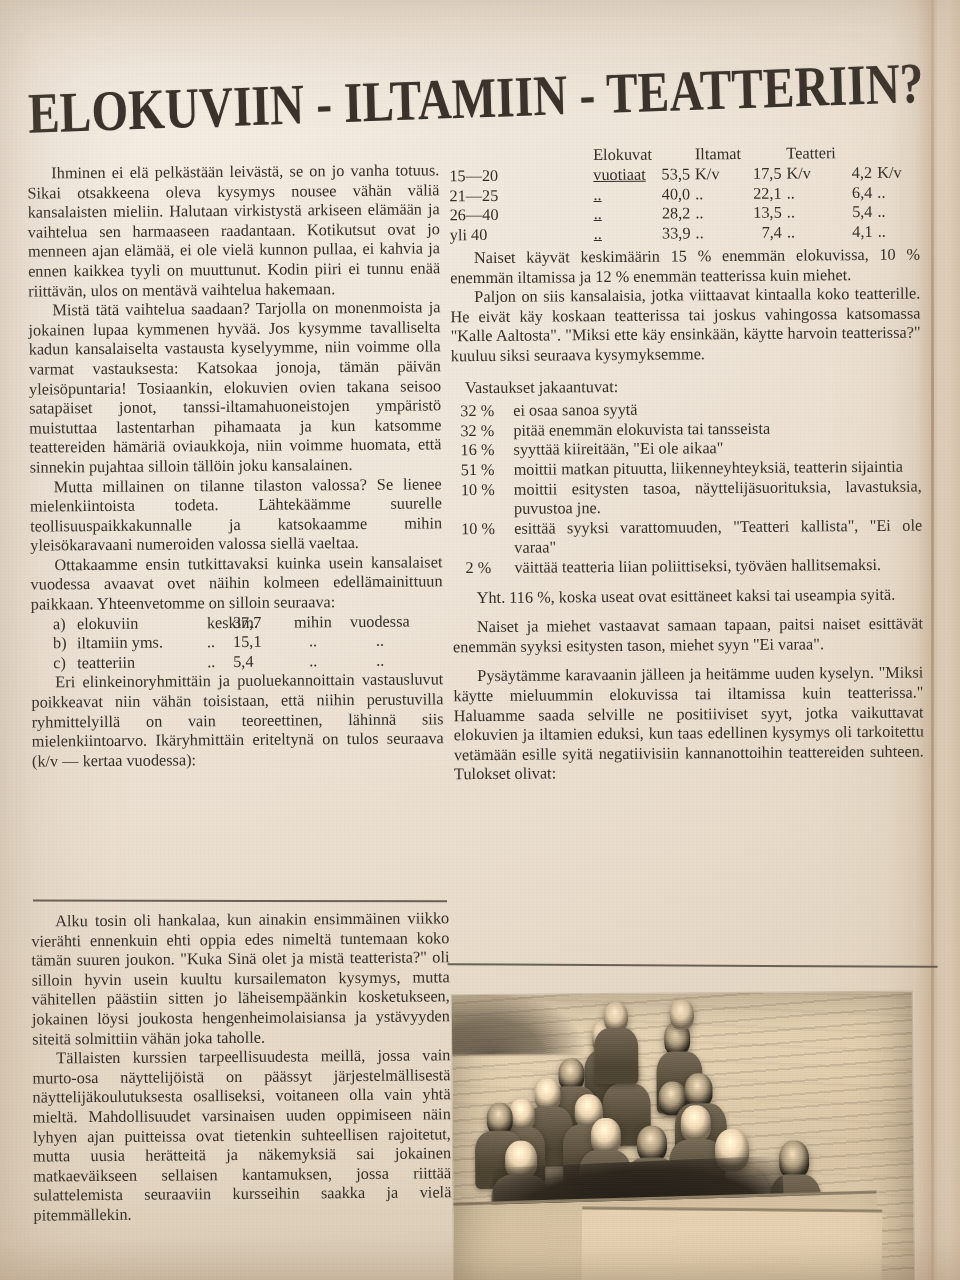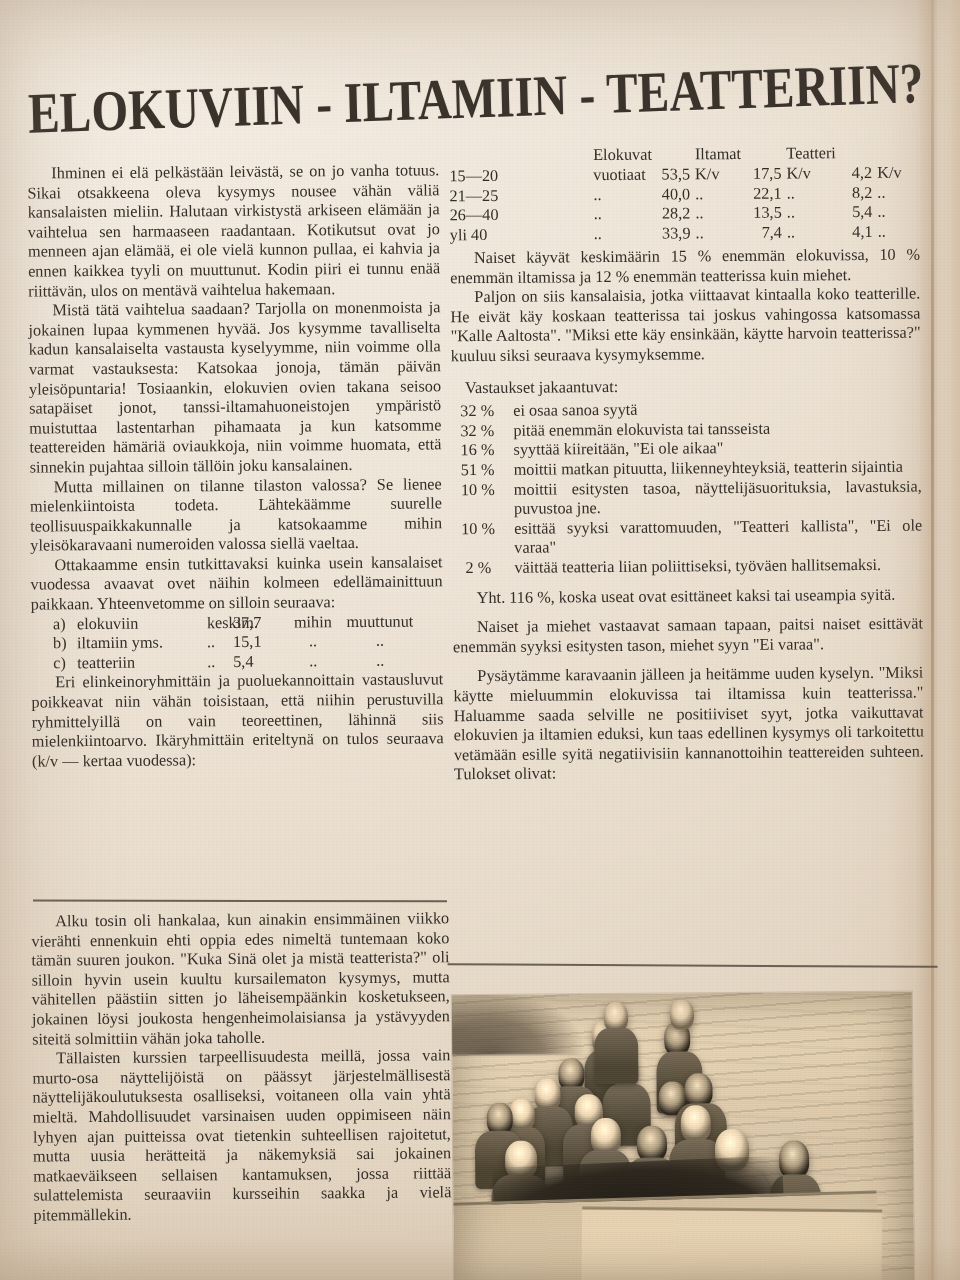--- a/index.html
+++ b/index.html
@@ -94,21 +94,21 @@
 
   
   .stat{
     position:absolute;left:452px;top:146px;width:470px;
     font-size:16.3px;line-height:19.4px;color:#332e28;
   }
   .stat table{border-collapse:collapse;width:100%;}
   .stat th{font-weight:400;text-align:left;padding:0 0 1px 0;white-space:nowrap;}
   .stat td{padding:0;white-space:nowrap;vertical-align:baseline;}
   .stat .agecell{width:108px;}
-  .stat .dit{width:42px;}
+  .stat .dit{width:42px;text-decoration:underline;}
   .stat .num{text-align:right;width:46px;padding-right:5px;}
   .stat .unit{width:44px;}
   .th-sp{width:154px;}
 
   
   .abc{
     font-size:16.3px;line-height:19.6px;color:#332e28;
     margin:0;padding:0;list-style:none;
   }
   .abc li{white-space:nowrap;padding-left:22px;}
@@ -212,21 +212,21 @@
   <div class="headline">ELOKUVIIN - ILTAMIIN - TEATTERIIN?</div>
 
   <div class="col colL">
     <p>Ihminen ei elä pelkästään leivästä, se on jo vanha totuus. Sikai otsakkeena oleva kysymys nousee vähän väliä kansalaisten mieliin. Halutaan virkistystä arkiseen elämään ja vaihtelua sen harmaaseen raadantaan. Kotikutsut ovat jo menneen ajan elämää, ei ole vielä kunnon pullaa, ei kahvia ja ennen kaikkea tyyli on muuttunut. Kodin piiri ei tunnu enää riittävän, ulos on mentävä vaihtelua hakemaan.</p>
     <p>Mistä tätä vaihtelua saadaan? Tarjolla on monenmoista ja jokainen lupaa kymmenen hyvää. Jos kysymme tavalliselta kadun kansalaiselta vastausta kyselyymme, niin voimme olla varmat vastauksesta: Katsokaa jonoja, tämän päivän yleisöpuntaria! Tosiaankin, elokuvien ovien takana seisoo satapäiset jonot, tanssi-iltamahuoneistojen ympäristö muistuttaa lastentarhan pihamaata ja kun katsomme teattereiden hämäriä oviaukkoja, niin voimme huomata, että sinnekin pujahtaa silloin tällöin joku kansalainen.</p>
     <p>Mutta millainen on tilanne tilaston valossa? Se lienee mielenkiintoista todeta. Lähtekäämme suurelle teollisuuspaikkakunnalle ja katsokaamme mihin yleisökaravaani numeroiden valossa siellä vaeltaa.</p>
     <p>Ottakaamme ensin tutkittavaksi kuinka usein kansalaiset vuodessa avaavat ovet näihin kolmeen edellämainittuun paikkaan. Yhteenvetomme on silloin seuraava:</p>
 
     <ul class="abc">
       <li>
-        <span class="lbl">a)</span><span class="what">elokuviin</span><span class="dt1">keskim.</span><span class="v">37,7</span><span class="dt2">mihin</span><span class="dt3">muuttunut</span>
+        <span class="lbl">a)</span><span class="what">elokuviin</span><span class="dt1">keskim.</span><span class="v">37,7</span><span class="dt2">mihin</span><span class="dt3">vuodessa</span>
       </li>
       <li>
         <span class="lbl">b)</span><span class="what">iltamiin yms.</span><span class="dt1">..</span><span class="v">15,1</span><span class="dt2">..</span><span class="dt3">..</span>
       </li>
       <li>
         <span class="lbl">c)</span><span class="what">teatteriin</span><span class="dt1">..</span><span class="v">5,4</span><span class="dt2">..</span><span class="dt3">..</span>
       </li>
     </ul>
 
     <p>Eri elinkeinoryhmittäin ja puoluekannoittain vastausluvut poikkeavat niin vähän toisistaan, että niihin perustuvilla ryhmittelyillä on vain teoreettinen, lähinnä siis mielenkiintoarvo. Ikäryhmittäin eriteltynä on tulos seuraava (k/v — kertaa vuodessa):</p>
@@ -253,21 +253,21 @@
           <td class="num">4,2</td>
           <td class="unit">K/v</td>
         </tr>
         <tr>
           <td class="agecell">21—25</td>
           <td class="dit">..</td>
           <td class="num">40,0</td>
           <td class="unit">..</td>
           <td class="num">22,1</td>
           <td class="unit">..</td>
-          <td class="num">8,2</td>
+          <td class="num">6,4</td>
           <td class="unit">..</td>
         </tr>
         <tr>
           <td class="agecell">26—40</td>
           <td class="dit">..</td>
           <td class="num">28,2</td>
           <td class="unit">..</td>
           <td class="num">13,5</td>
           <td class="unit">..</td>
           <td class="num">5,4</td>

